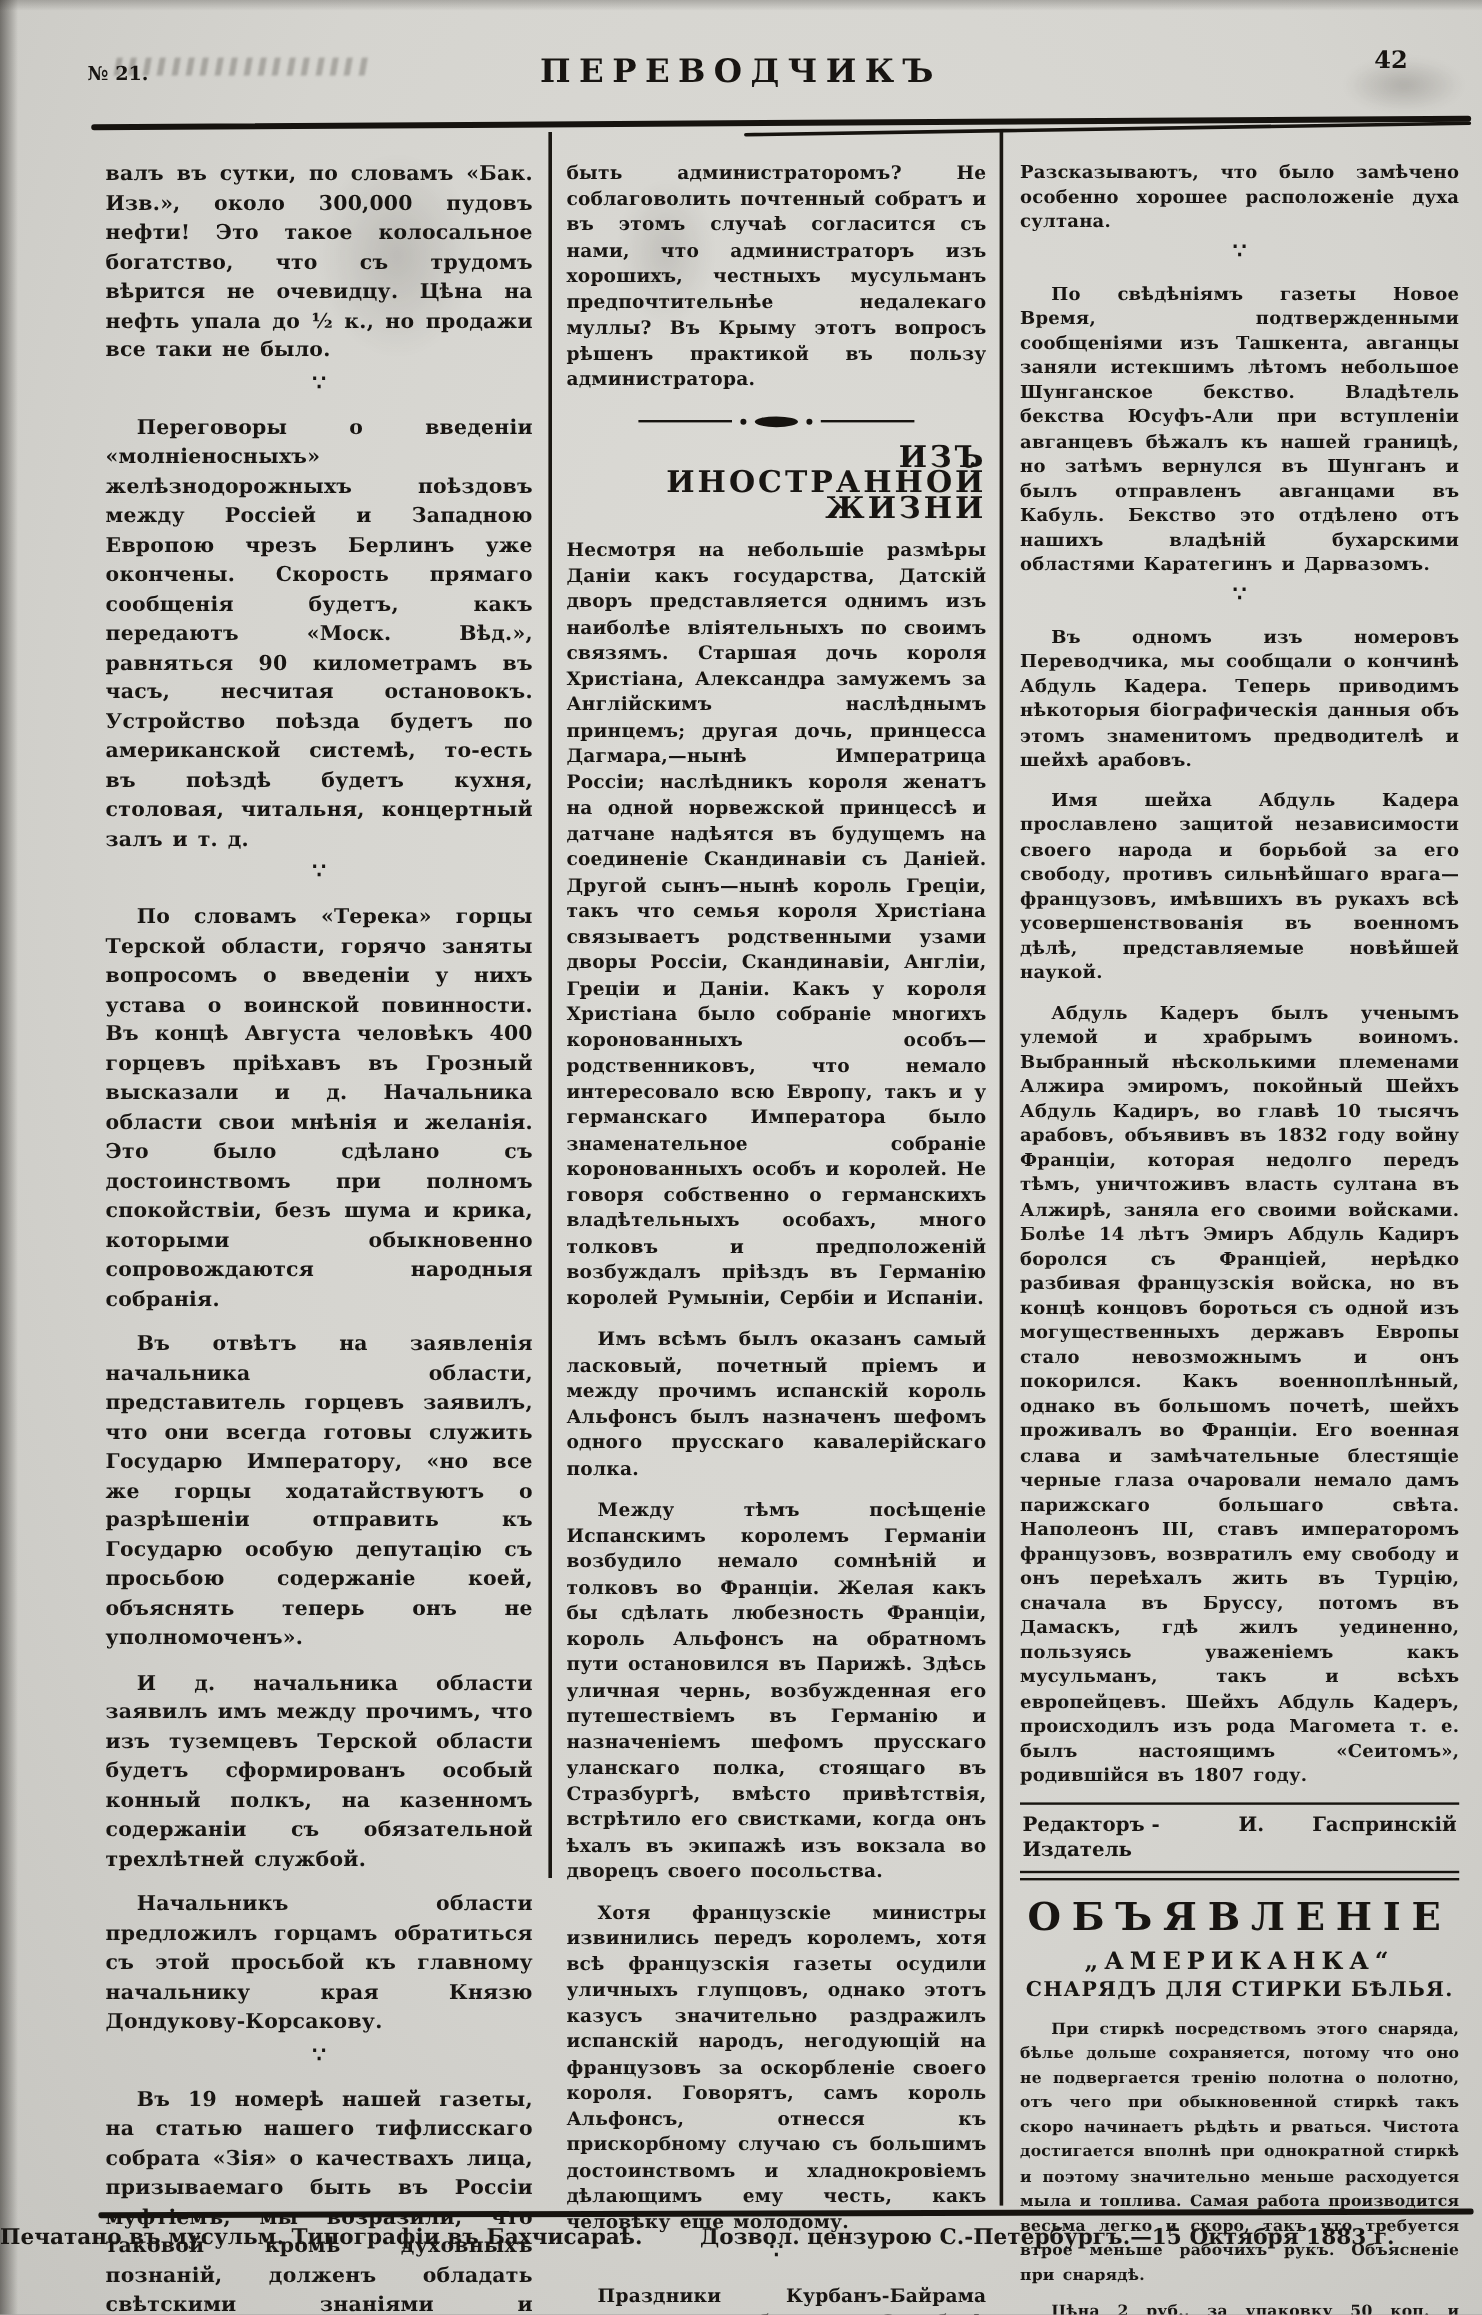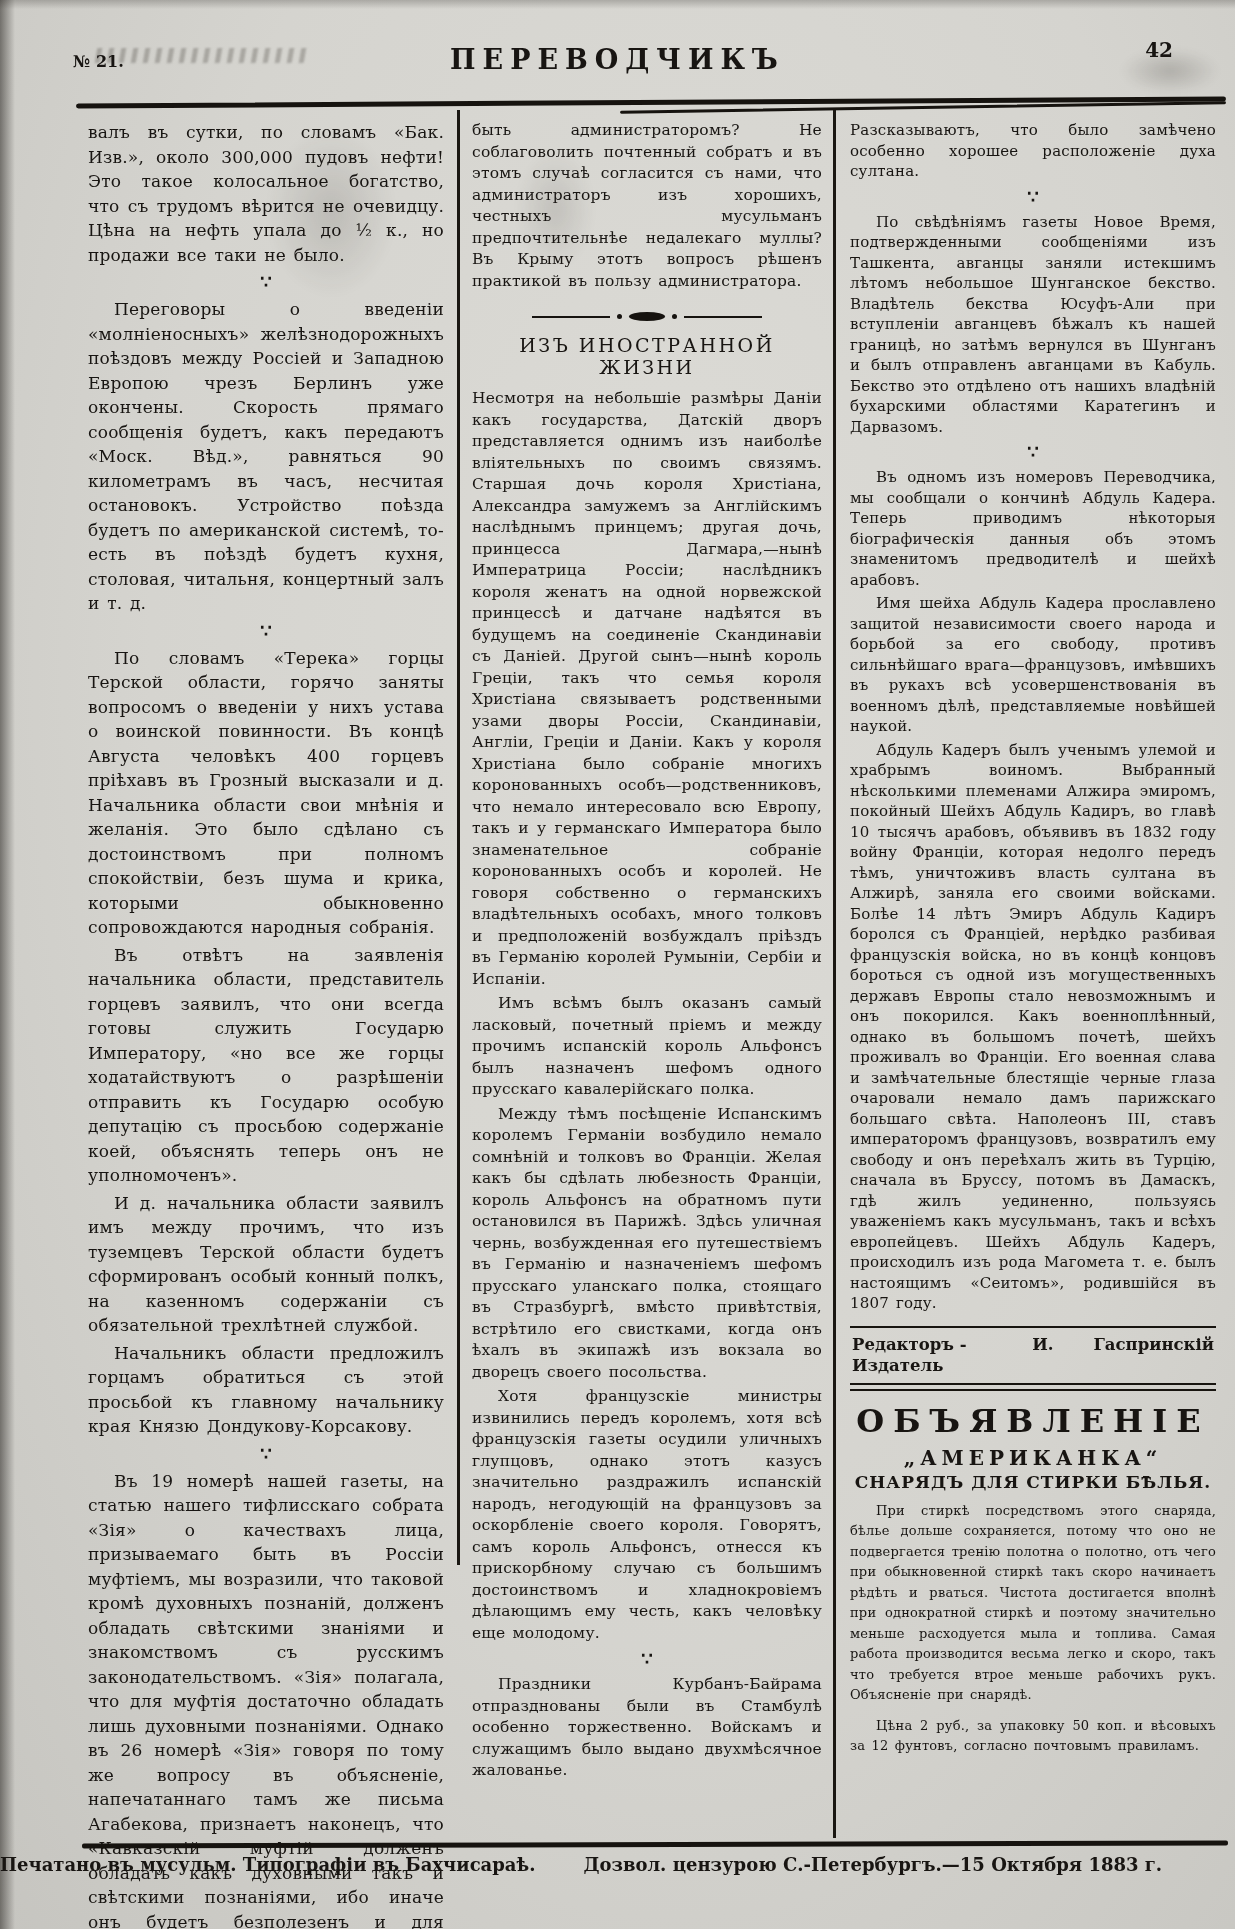--- a/index.html
+++ b/index.html
@@ -40,26 +40,26 @@
 
   
   .col { position:absolute; top:120px; }
   .col1 { left:88px;  width:356px; font-size:17px;   line-height:24.5px; }
   .col2 { left:472px; width:350px; font-size:15.5px; line-height:21.5px; }
   .col3 { left:850px; width:366px; font-size:15px;   line-height:20.5px; }
   .vrule { position:absolute; top:110px; width:2.5px; background:#1a1712; }
   .vrule.r1 { left:457px; height:1455px; }
   .vrule.r2 { left:833px; height:1728px; }
 
-  .col p { margin:0 0 3px 0; text-align:justify; text-indent:26px; font-weight:normal;
+  .col p { margin:13px 0 3px 0; text-align:justify; text-indent:26px; font-weight:bold;
     letter-spacing:.2px; word-spacing:2px; }
   .col p.noindent { text-indent:0; }
   .sep { text-align:center; font-size:18px; line-height:24px; margin:3px 0; font-weight:bold; }
 
-  .section-heading { text-align:center; font-size:19px; font-weight:normal;
+  .section-heading { text-align:right; font-size:25px; font-weight:bold;
     letter-spacing:2.5px; margin:14px 0 10px; }
   .ornament { display:flex; align-items:center; justify-content:center; gap:7px; margin:20px 0 4px; }
   .ornament .oline { height:2px; background:#16130f; width:78px; }
   .ornament .odot  { width:5px; height:5px; border-radius:50%; background:#16130f; }
   .ornament .olens { width:36px; height:9px; border-radius:50%; background:#16130f; }
 
   
   .thin-rule { height:2.5px; background:#17140f; margin:12px 0 7px; }
   .editor-line { display:flex; justify-content:space-between; font-size:16.5px;
     font-weight:bold; padding:0 2px;gap:40px; }

